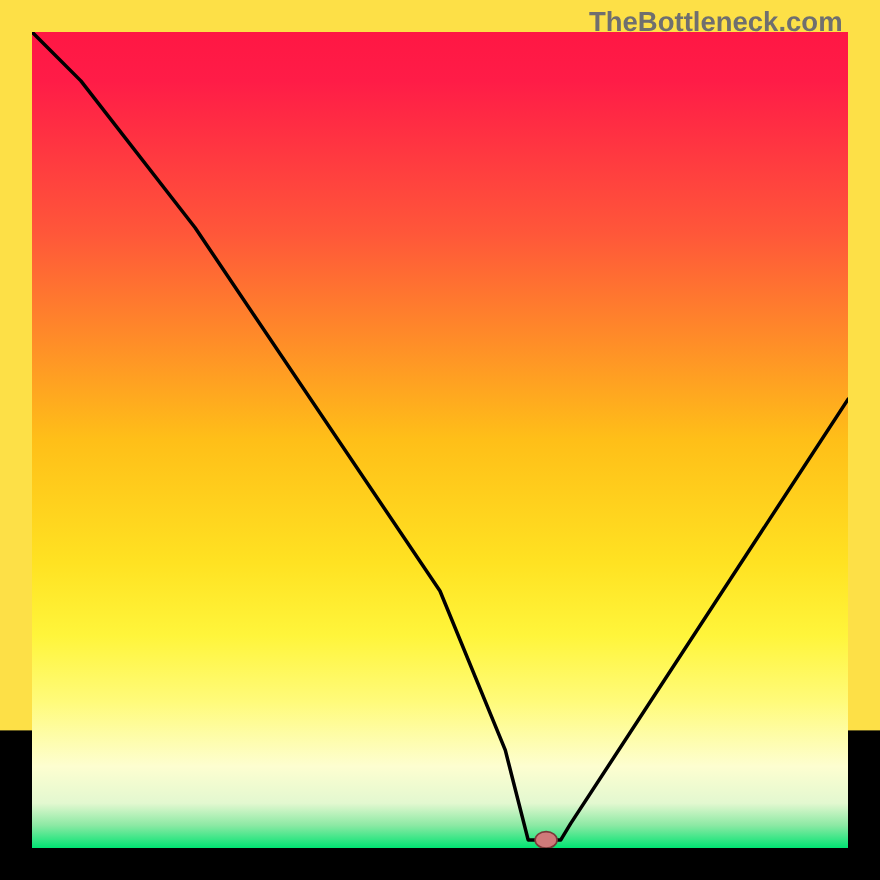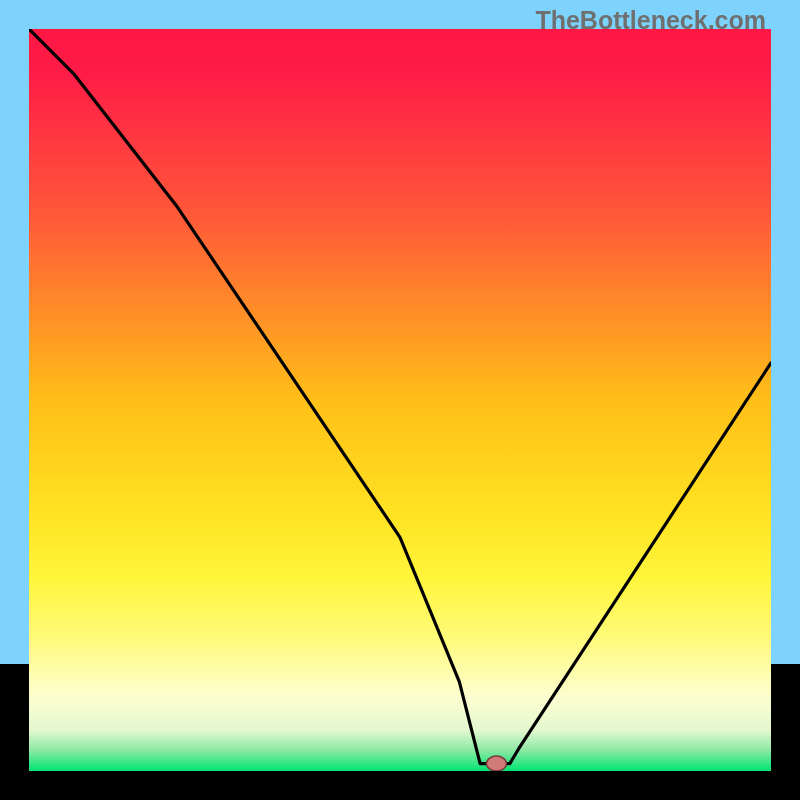--- a/index.html
+++ b/index.html
@@ -7,21 +7,21 @@
     padding: 0;
     width: 800px;
     height: 800px;
     background: #000;
     overflow: hidden;
   }
   .outer {
     position: relative;
     width: 800px;
     height: 664px;
-    background: #7dd3fc;
+    background: #fde047;
   }
   .plot {
     position: absolute;
     left: 29px;
     top: 29px;
     width: 742px;
     height: 742px;
     overflow: hidden;
   }
   .plot svg {

